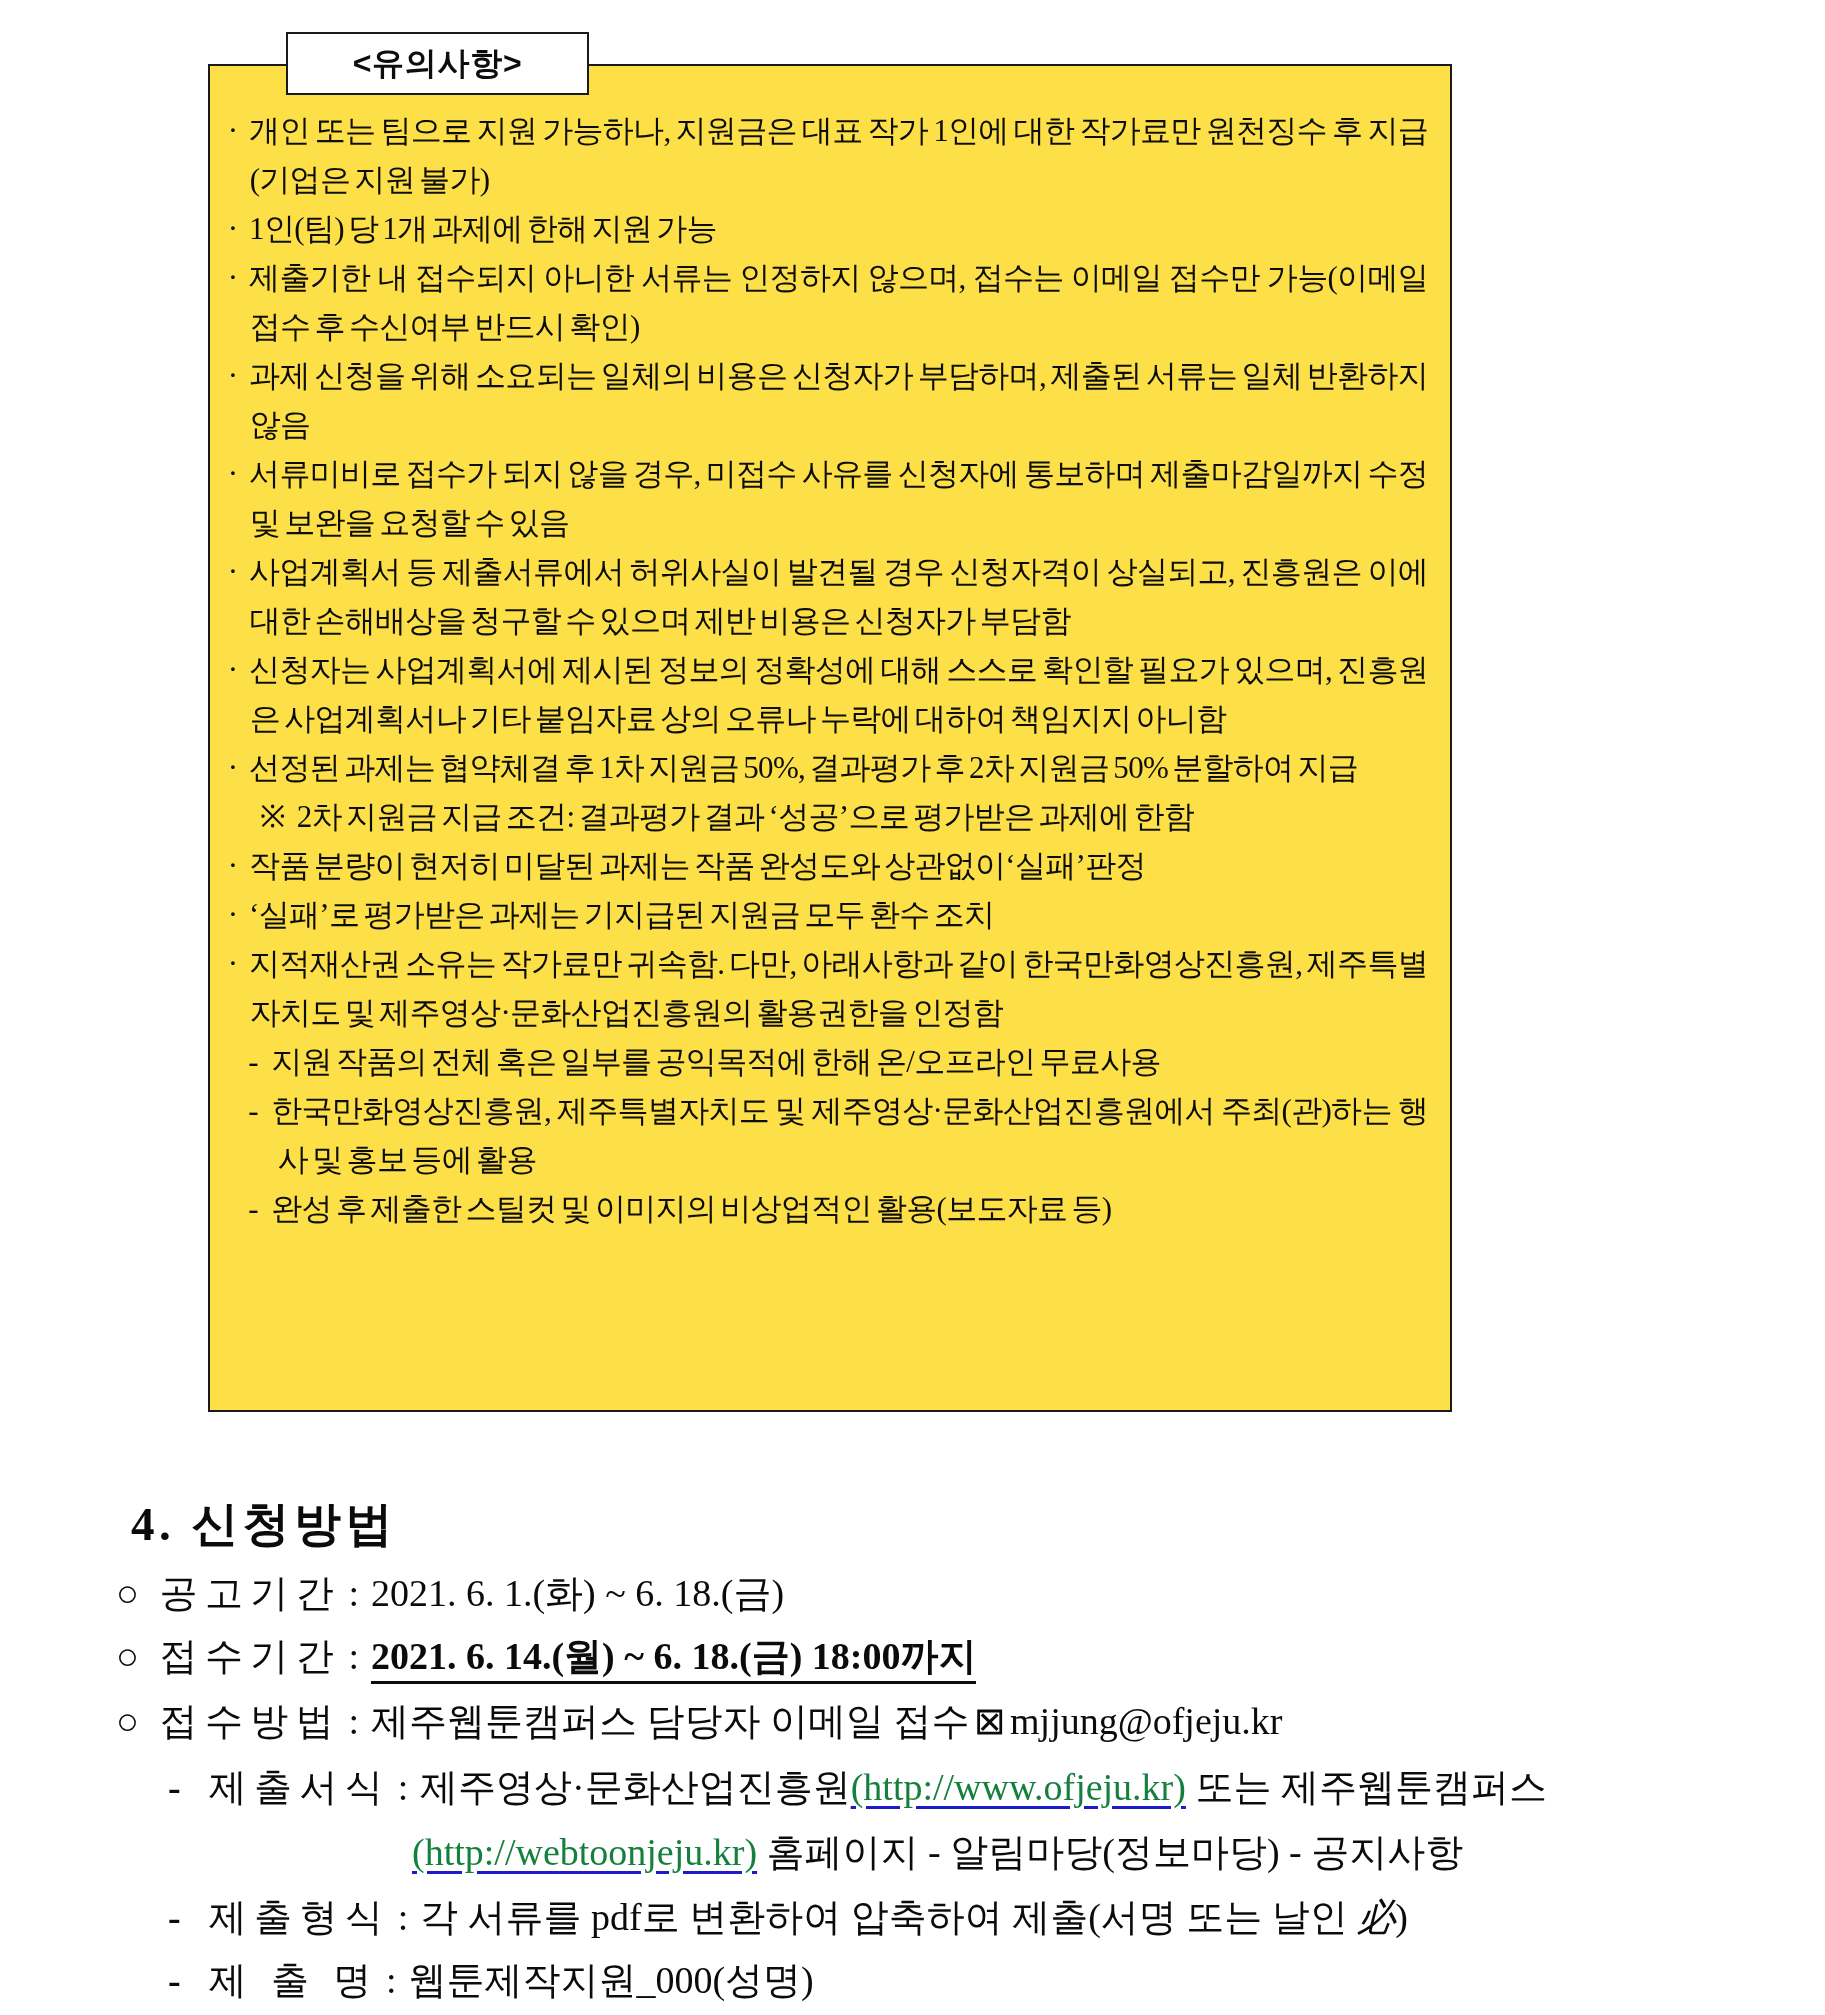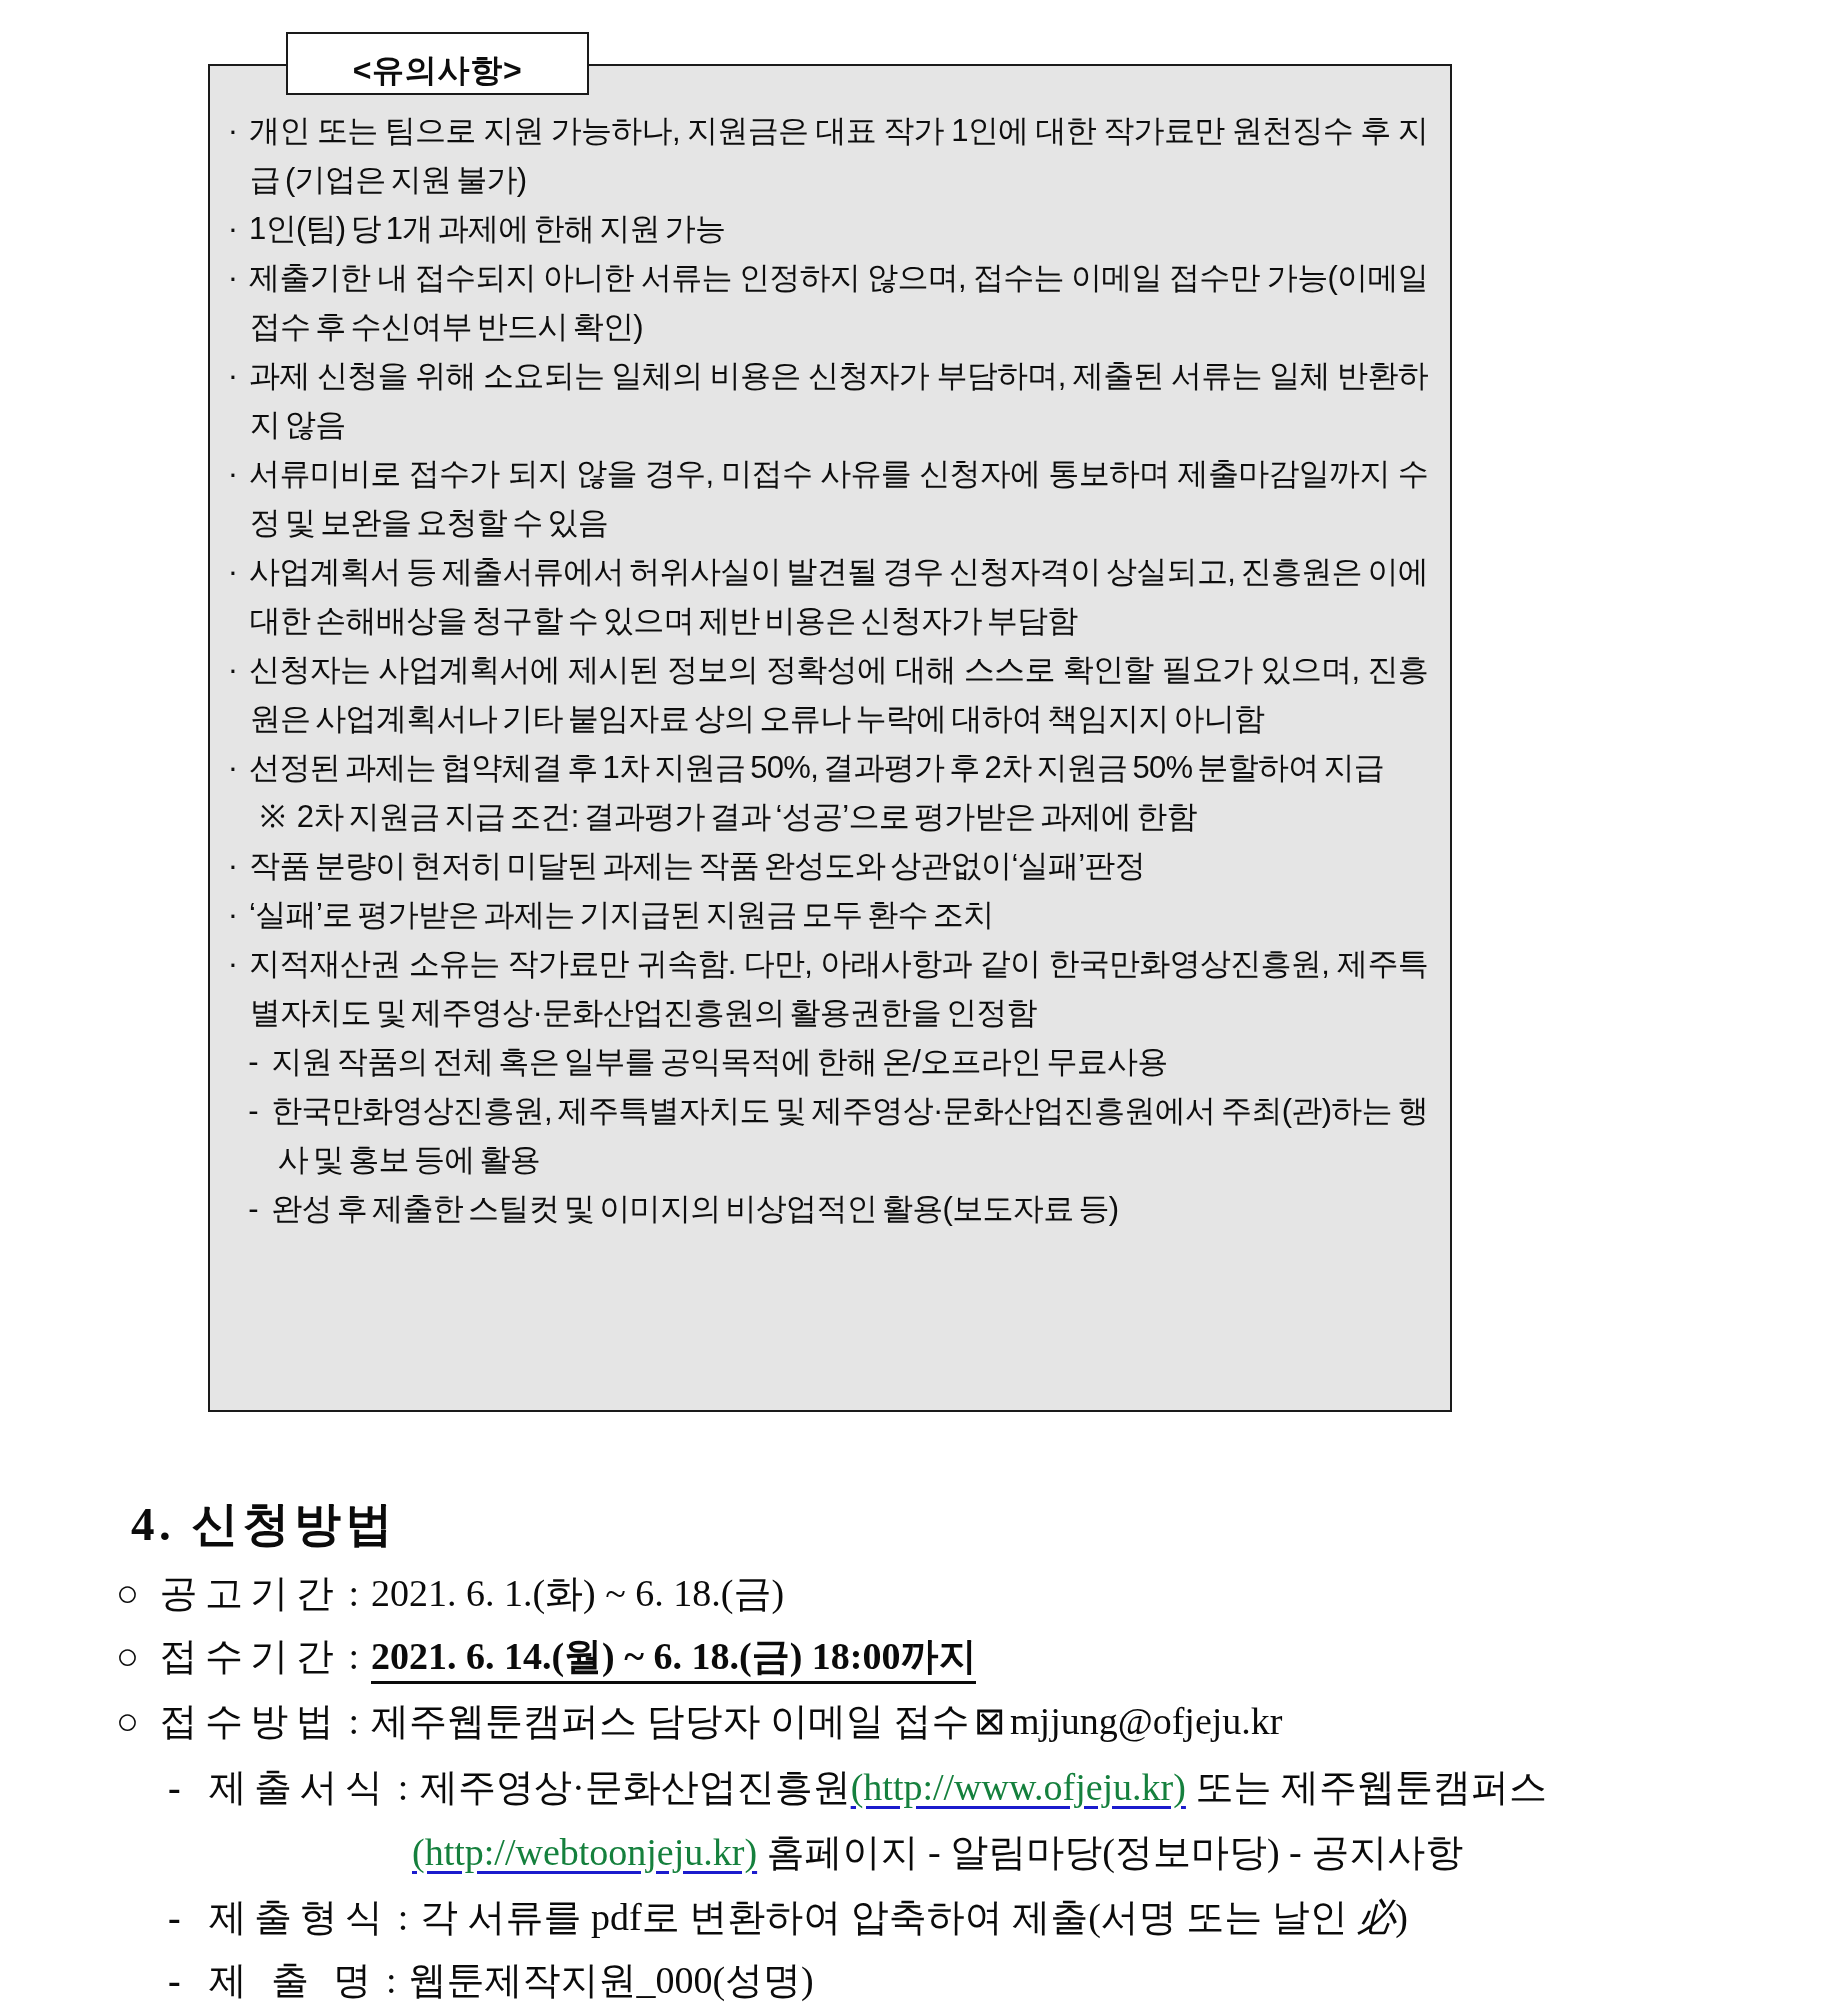--- a/index.html
+++ b/index.html
@@ -10,29 +10,30 @@
     font-family:"Liberation Sans", sans-serif;
     color:#0d0d0d;
   }
 
   
   .notice-box {
     position:absolute; left:208px; top:64px;
     width:1244px; height:1348px;
     border:2.9px solid #1a1a1a;
     box-sizing:border-box;
-    background:#e5e5e5;
+    background:#fde047;
+    font-family:Liberation Serif, serif;
   }
   .notice-label {
     position:absolute; left:286px; top:32px;
     width:303px; height:63px;
     background:#ffffff;
     border:2.9px solid #1a1a1a;
     box-sizing:border-box;
-    display:flex; align-items:flex-end; justify-content:center;
+    display:flex; align-items:center; justify-content:center;
     font-size:32px; font-weight:bold;
     z-index:2;
     letter-spacing:0.7px;
   }
   .notice-content {
     position:absolute; left:17.7px; right:22px; top:40px;
     font-size:31px; line-height:49px;
     letter-spacing:-0.7px; word-spacing:-2.9px;
     text-align:justify;
     overflow:hidden;

